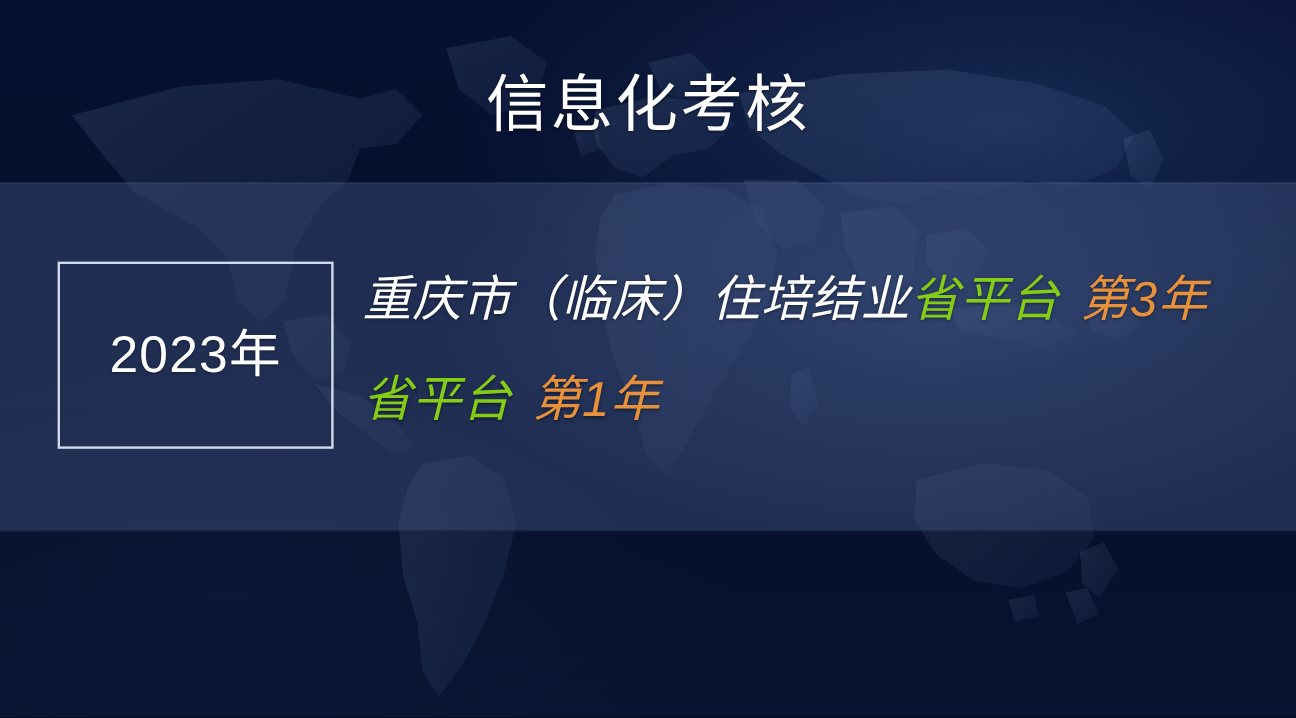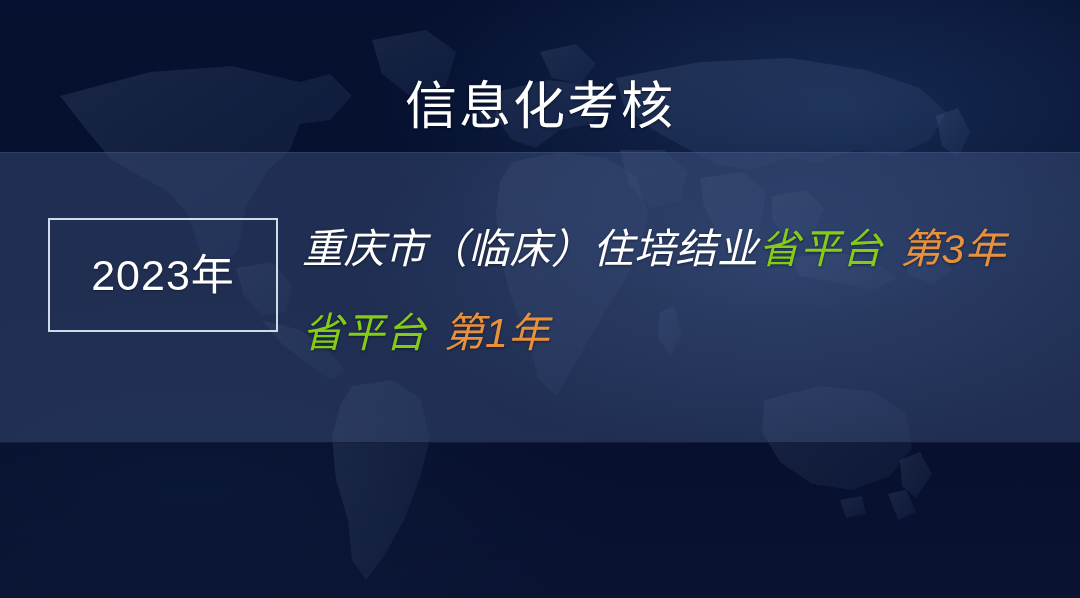--- a/index.html
+++ b/index.html
@@ -49,38 +49,38 @@
     left: 0; right: 0;
     top: 152px; height: 291px;
     background: radial-gradient(ellipse 55% 90% at 72% 40%, rgba(86,118,175,0.25) 0%, rgba(40,55,92,0) 70%);
     pointer-events: none;
   }
 
   
   .title {
     position: absolute;
     left: 0; right: 0;
-    top: 78px;
+    top: 60px;
     text-align: center;
     color: #ffffff;
     font-size: 52px;
     line-height: 1.08;
     letter-spacing: 2px;
     font-weight: 400;
     text-shadow: 0 1px 3px rgba(0,0,0,0.45);
     white-space: nowrap;
   }
 
   
   .year-box {
     position: absolute;
     left: 48px;
     top: 218px;
     width: 230px;
-    height: 114px;
+    height: 156px;
     border: 2px solid rgba(226,232,245,0.92);
     box-sizing: border-box;
     display: flex;
     align-items: center;
     justify-content: center;
   }
   .year-label {
     color: #ffffff;
     font-size: 43px;
     letter-spacing: 1px;

